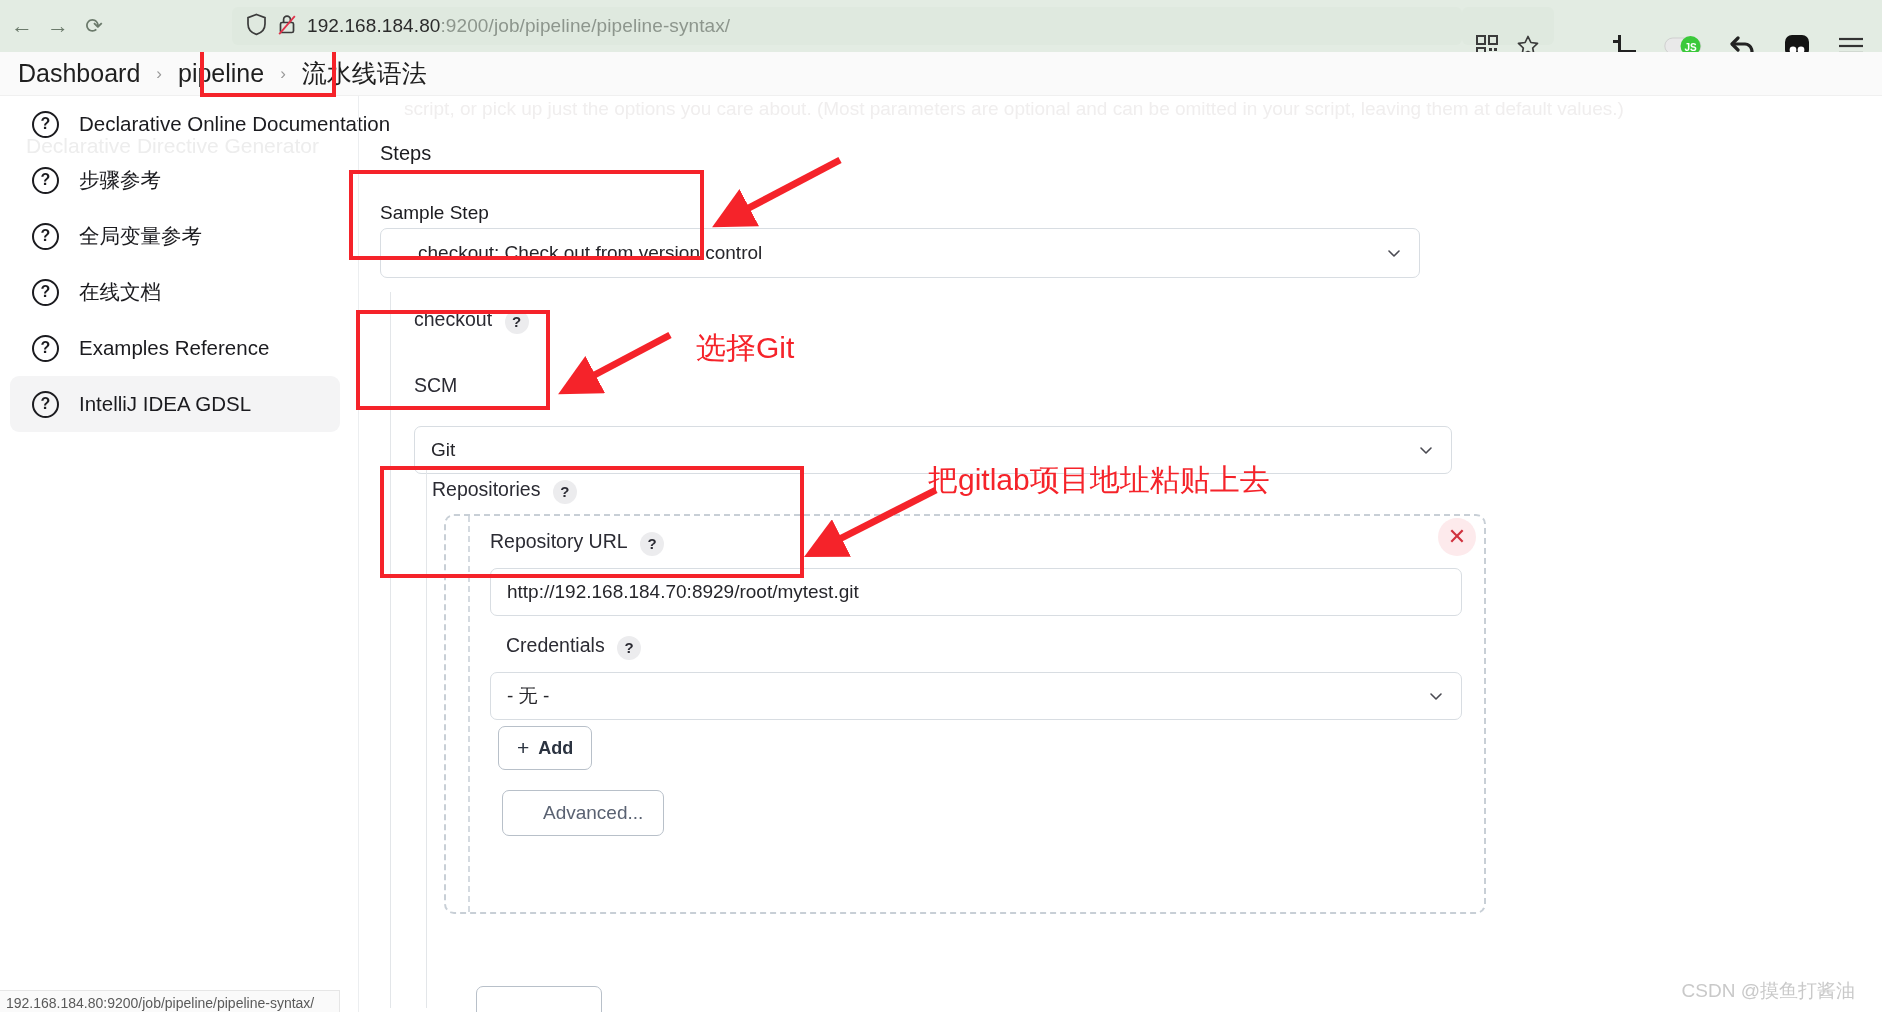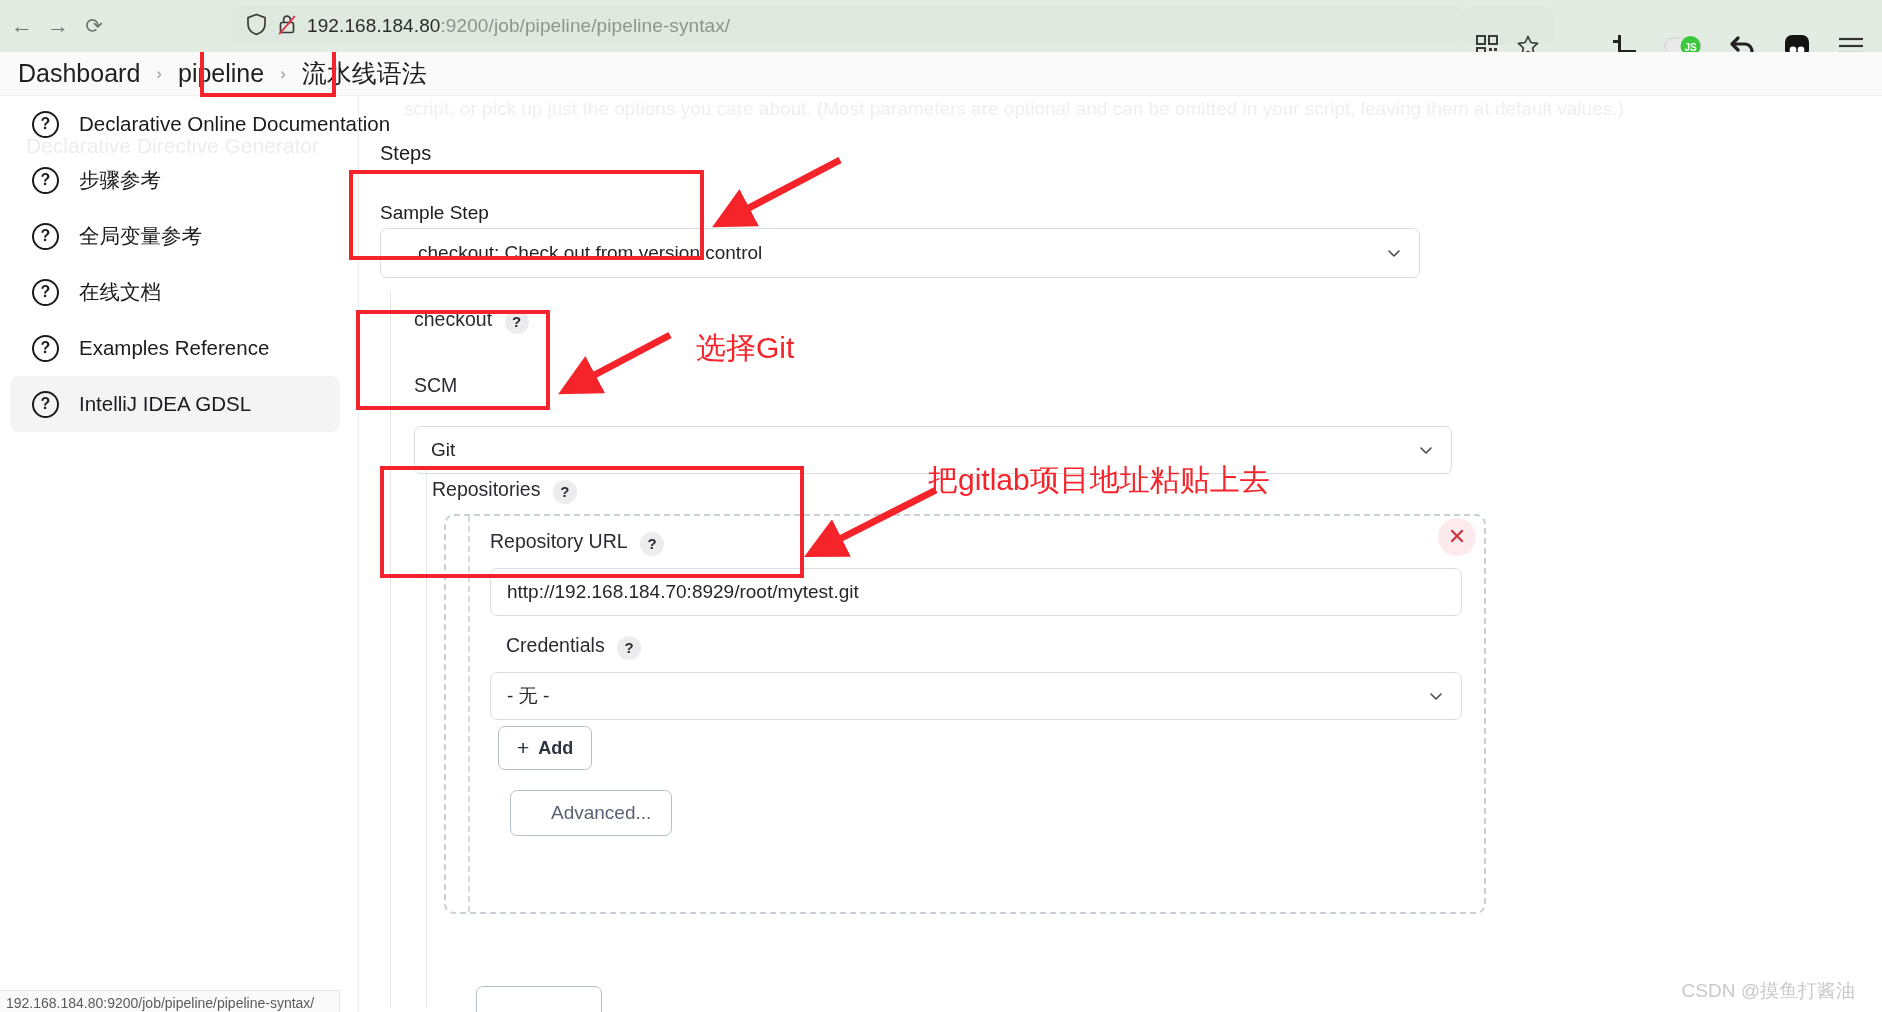--- a/index.html
+++ b/index.html
@@ -350,21 +350,21 @@
         <svg class="chev" viewBox="0 0 14 14">
           <path d="M2 5 L7 10 L12 5" fill="none" stroke="#4a4a52" stroke-width="1.6" stroke-linecap="round" stroke-linejoin="round"></path>
         </svg>
       </div>
 
       <div class="btn-outline" style="position:absolute; left:140px; top:630px;">
         <span style="font-weight:normal; font-size:21px;">+</span>
         <span>Add</span>
       </div>
 
-      <div class="btn-advanced" style="position:absolute; left:152px; top:694px;padding-left:40px;">
+      <div class="btn-advanced" style="position:absolute; left:144px; top:694px;padding-left:40px;">
         <span>Advanced...</span>
       </div>
 
       <div class="btn-outline" style="position:absolute; left:118px; top:890px; width:126px; height:40px;"></div>
     </div>
 
     <div class="ann-box" style="left:200px; top:-3px; width:136px; height:48px; border-top:none;"></div>
     <div class="ann-box" style="left:349px; top:118px; width:355px; height:90px;"></div>
     <div class="ann-box" style="left:356px; top:258px; width:194px; height:100px;"></div>
     <div class="ann-box" style="left:380px; top:414px; width:424px; height:112px;"></div>

